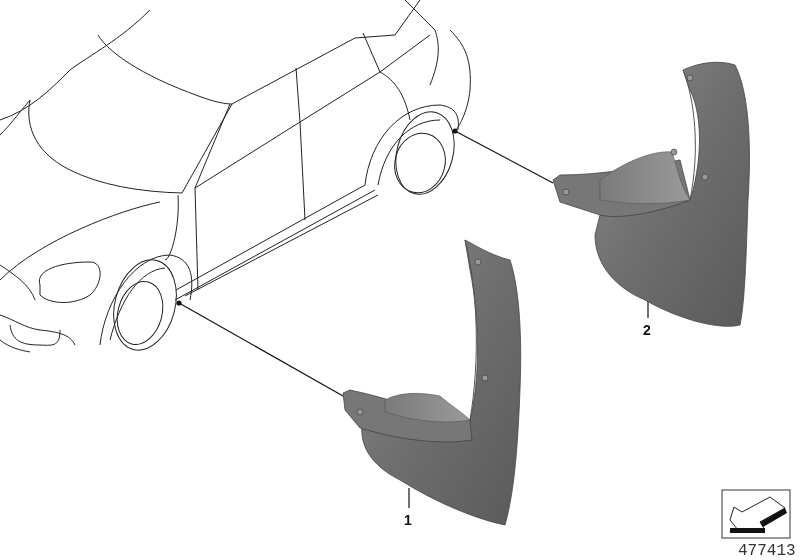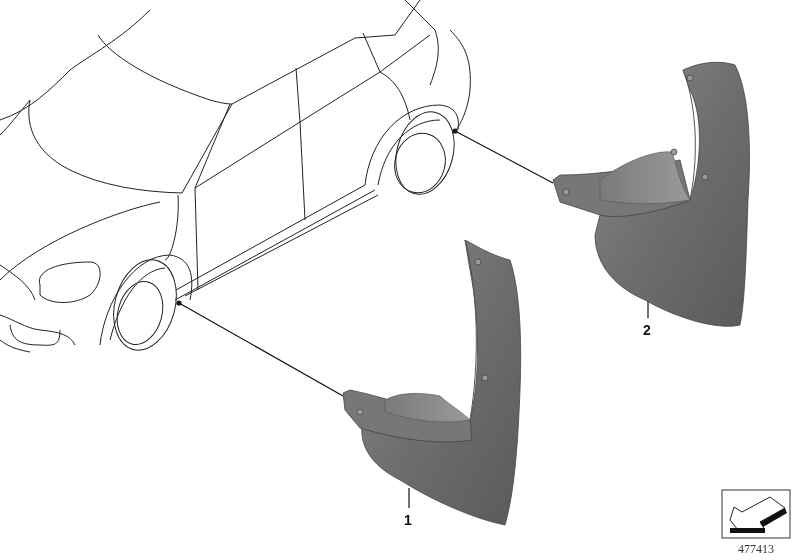--- a/index.html
+++ b/index.html
@@ -1,19 +1,19 @@
 <!DOCTYPE html>
 <html><head>
 <meta charset="utf-8">
 <style>
   html, body { margin: 0; padding: 0; background: #ffffff; }
   body { width: 800px; height: 560px; position: relative; overflow: hidden; font-family: "Liberation Sans", sans-serif; }
   .canvas { position: absolute; left: 0; top: 0; width: 800px; height: 560px; }
   .part-label { position: absolute; font-weight: bold; font-size: 14px; color: #111; font-family: "Liberation Sans", sans-serif; }
-  .diagram-id { position: absolute; font-size: 12px; color: #333; font-family: Liberation Serif, serif; }
+  .diagram-id { position: absolute; font-size: 16px; color: #333; font-family: Liberation Mono, monospace; }
 </style>
 </head>
 <body>
 
 <svg class="canvas" viewBox="0 0 800 560" xmlns="http://www.w3.org/2000/svg">
   <defs>
     <linearGradient id="flapGrad" x1="0" y1="0" x2="1" y2="1">
       <stop offset="0" stop-color="#8a8a8a"></stop>
       <stop offset="0.5" stop-color="#6e6e6e"></stop>
       <stop offset="1" stop-color="#5a5a5a"></stop>

